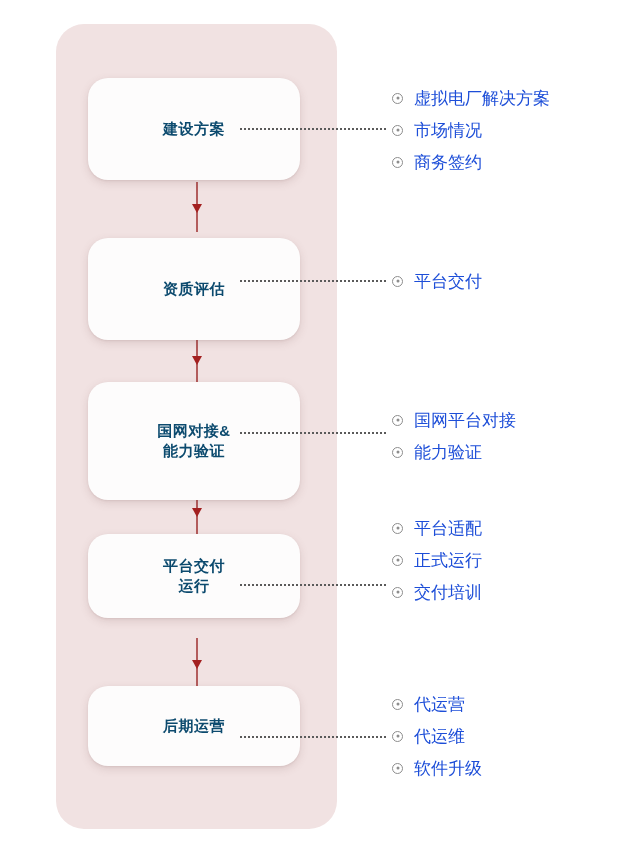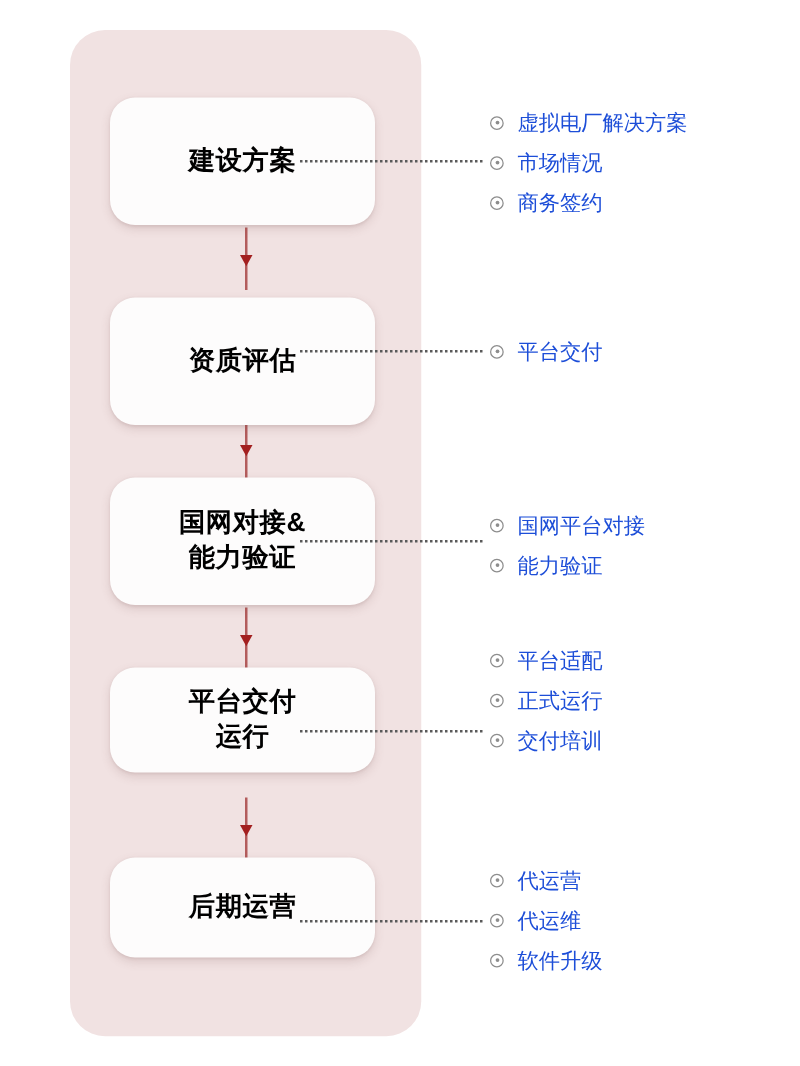--- a/index.html
+++ b/index.html
@@ -58,23 +58,23 @@
     background: #fdfcfc;
     border-radius: 20px;
     box-shadow: 0 3px 8px rgba(120, 80, 80, 0.17),
                 0 1px 2px rgba(120, 80, 80, 0.10);
     display: flex;
     align-items: center;
     justify-content: center;
     box-sizing: border-box;
   }
   .stage-label {
-    font-size: 21px;
+    font-size: 15px;
     font-weight: bold;
-    color: #000000;
+    color: #0c4a6e;
     text-align: center;
     line-height: 1.32;
     letter-spacing: 0.5px;
     white-space: pre-line;
   }
 
   
   .leader {
     position: absolute;
     left: 240px;
@@ -156,21 +156,21 @@
     <div class="stage-label">资质评估</div>
   </div>
   <div class="leader" style="top:280px;"></div>
   <div class="bullet-group" style="top:265px;">
     <div class="bullet-item">
       <span class="bullet-mark"></span>
       <span class="bullet-text">平台交付</span>
     </div>
   </div>
 
-  <div class="stage-box" style="top:382px; height:102px;">
+  <div class="stage-box" style="top:382px; height:118px;">
     <div class="stage-label">国网对接&amp;
 能力验证</div>
   </div>
   <div class="leader" style="top:432px;"></div>
   <div class="bullet-group" style="top:404px;">
     <div class="bullet-item">
       <span class="bullet-mark"></span>
       <span class="bullet-text">国网平台对接</span>
     </div>
     <div class="bullet-item">

